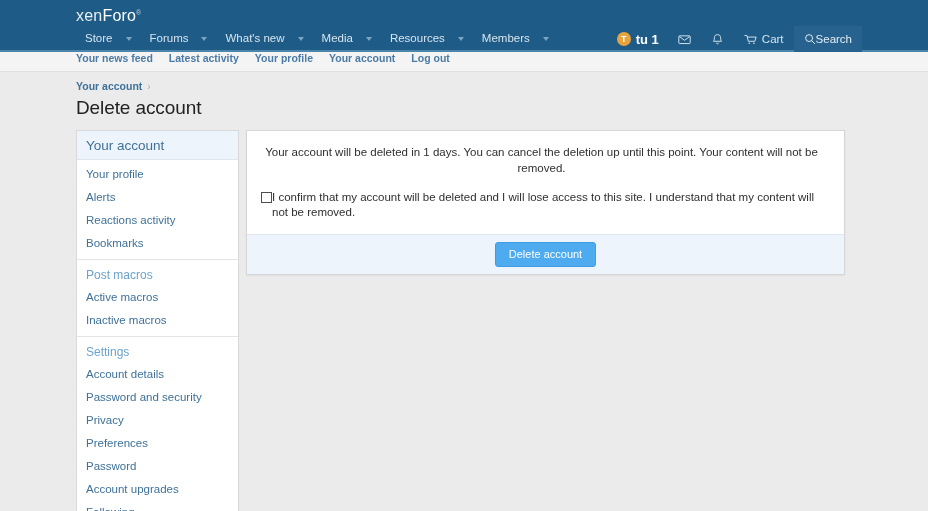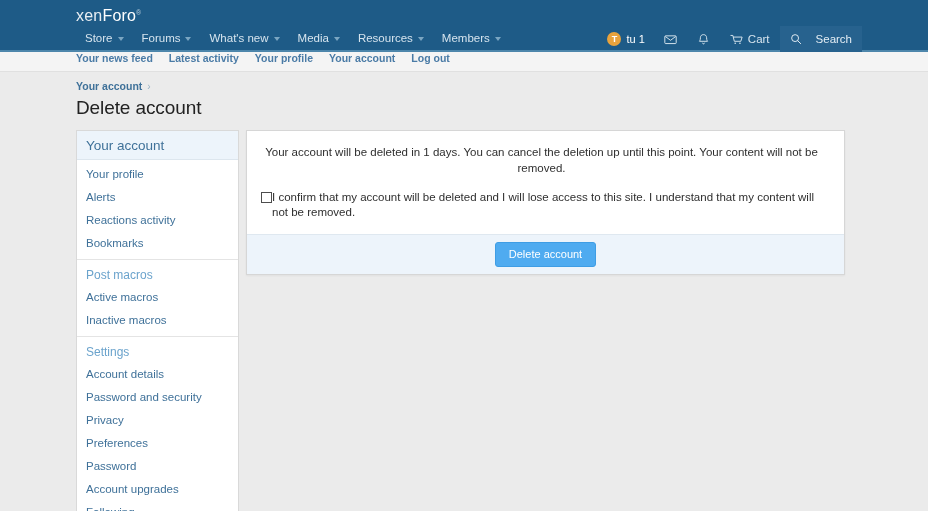--- a/index.html
+++ b/index.html
@@ -40,21 +40,21 @@
     padding-left: 76px;
     border-bottom: 2px solid #4d86ab;
   }
   .nav-item {
     color: #d6e4ee;
     font-size: 11.5px;
     line-height: 24px;
     padding: 0 9px;
     display: flex;
     align-items: center;
-    gap: 5px;
+    gap: 13px;
     white-space: nowrap;
     cursor: pointer;
   }
   .caret {
     width: 0; height: 0;
     border-left: 3.5px solid transparent;
     border-right: 3.5px solid transparent;
     border-top: 4px solid #7ba6c2;
     display: inline-block;
     position: relative;
@@ -78,41 +78,41 @@
   .avatar {
     width: 14px; height: 14px;
     border-radius: 50%;
     background: #e8a33d;
     color: #ffffff;
     font-size: 9px;
     font-weight: 700;
     line-height: 14px;
     text-align: center;
   }
-  .visitor-name { color: #ffffff; font-size: 11px; }
+  .visitor-name { color: #ffffff; font-size: 13px; font-weight: bold; }
   .nav-icon-btn {
     padding: 0 10px;
     height: 26px;
     display: flex;
     align-items: center;
     gap: 4px;
     color: #d6e4ee;
     font-size: 11.5px;
     cursor: pointer;
   }
   .nav-search {
     background: #2a6party;
   }
   .nav-search {
     background: #27628e;
     padding: 0 10px;
     height: 26px;
     display: flex;
     align-items: center;
-    gap: 14px;
+    gap: 0;
     color: #e3edf4;
     font-size: 11.5px;
     cursor: pointer;
     justify-content: space-between;
   }
   svg { display: block; }
 
   
   .subnav {
     background: #f4f4f4;

